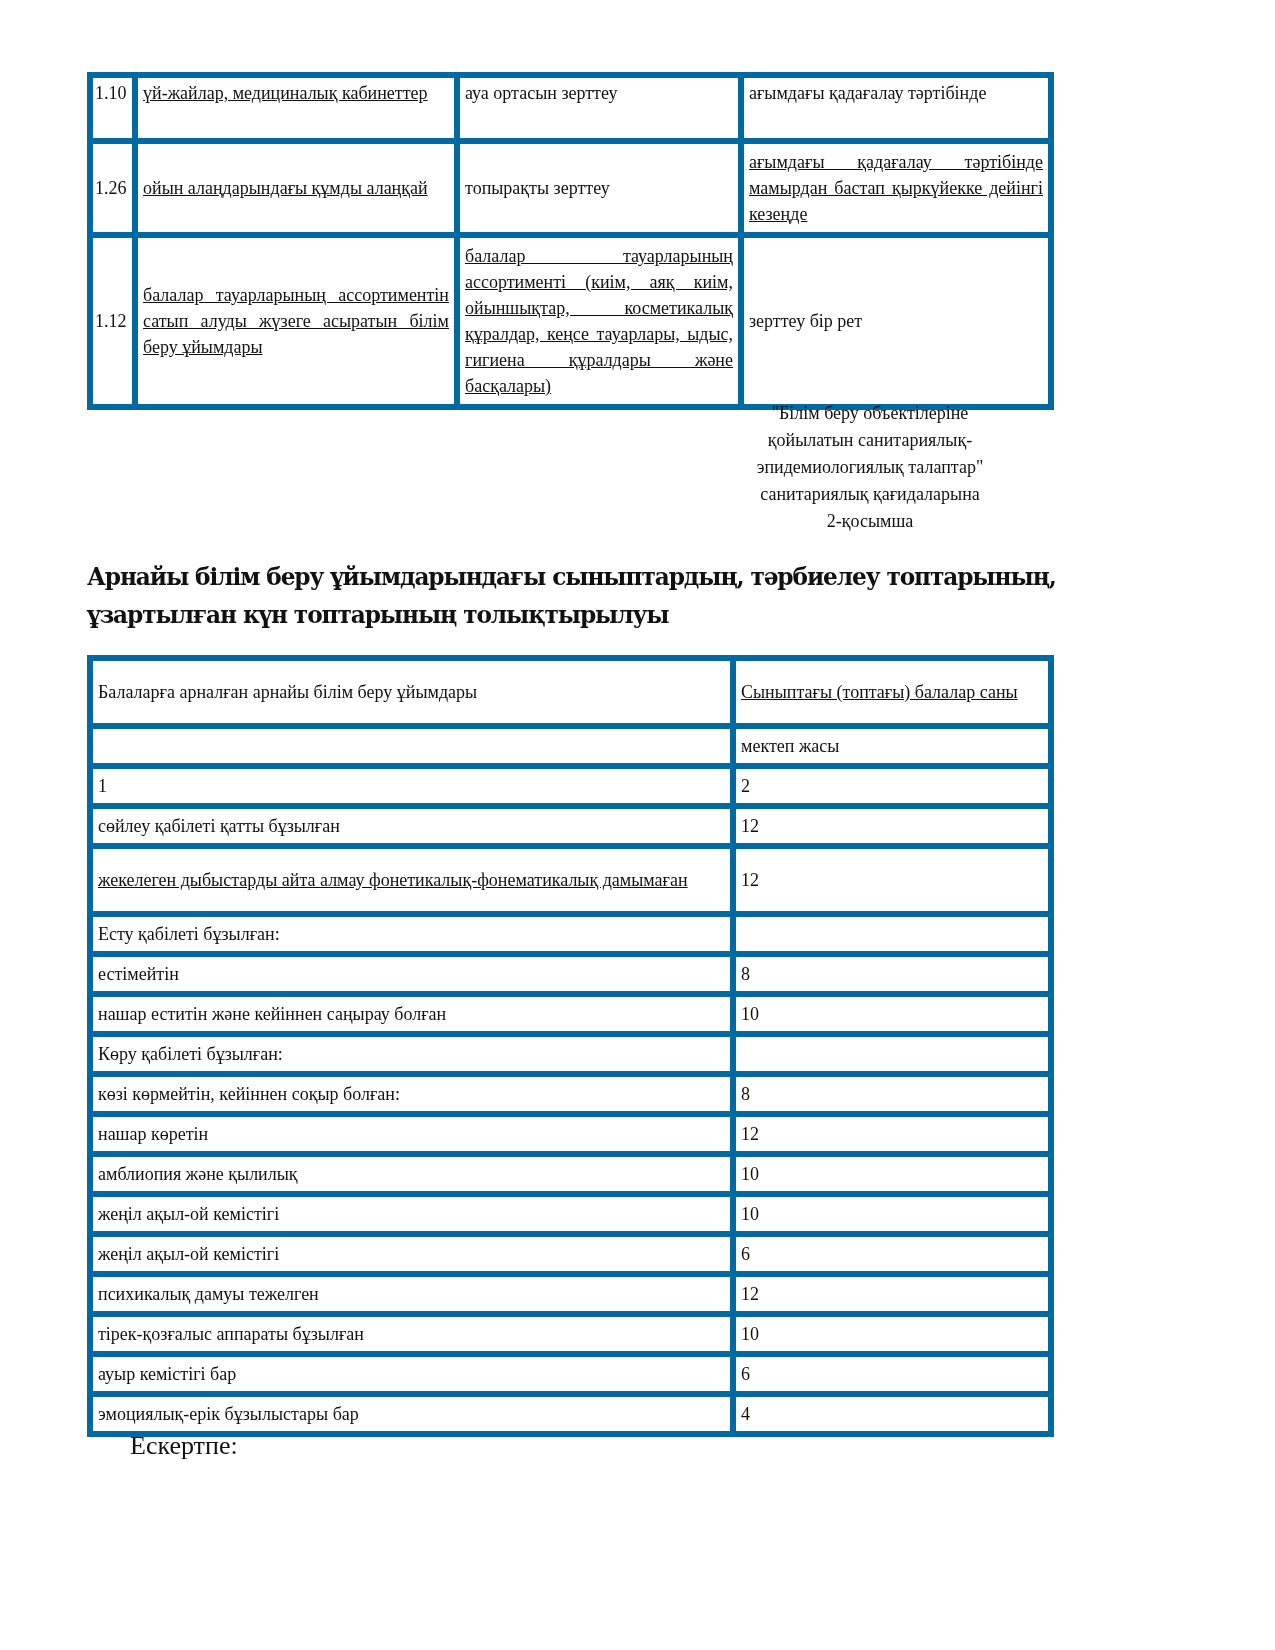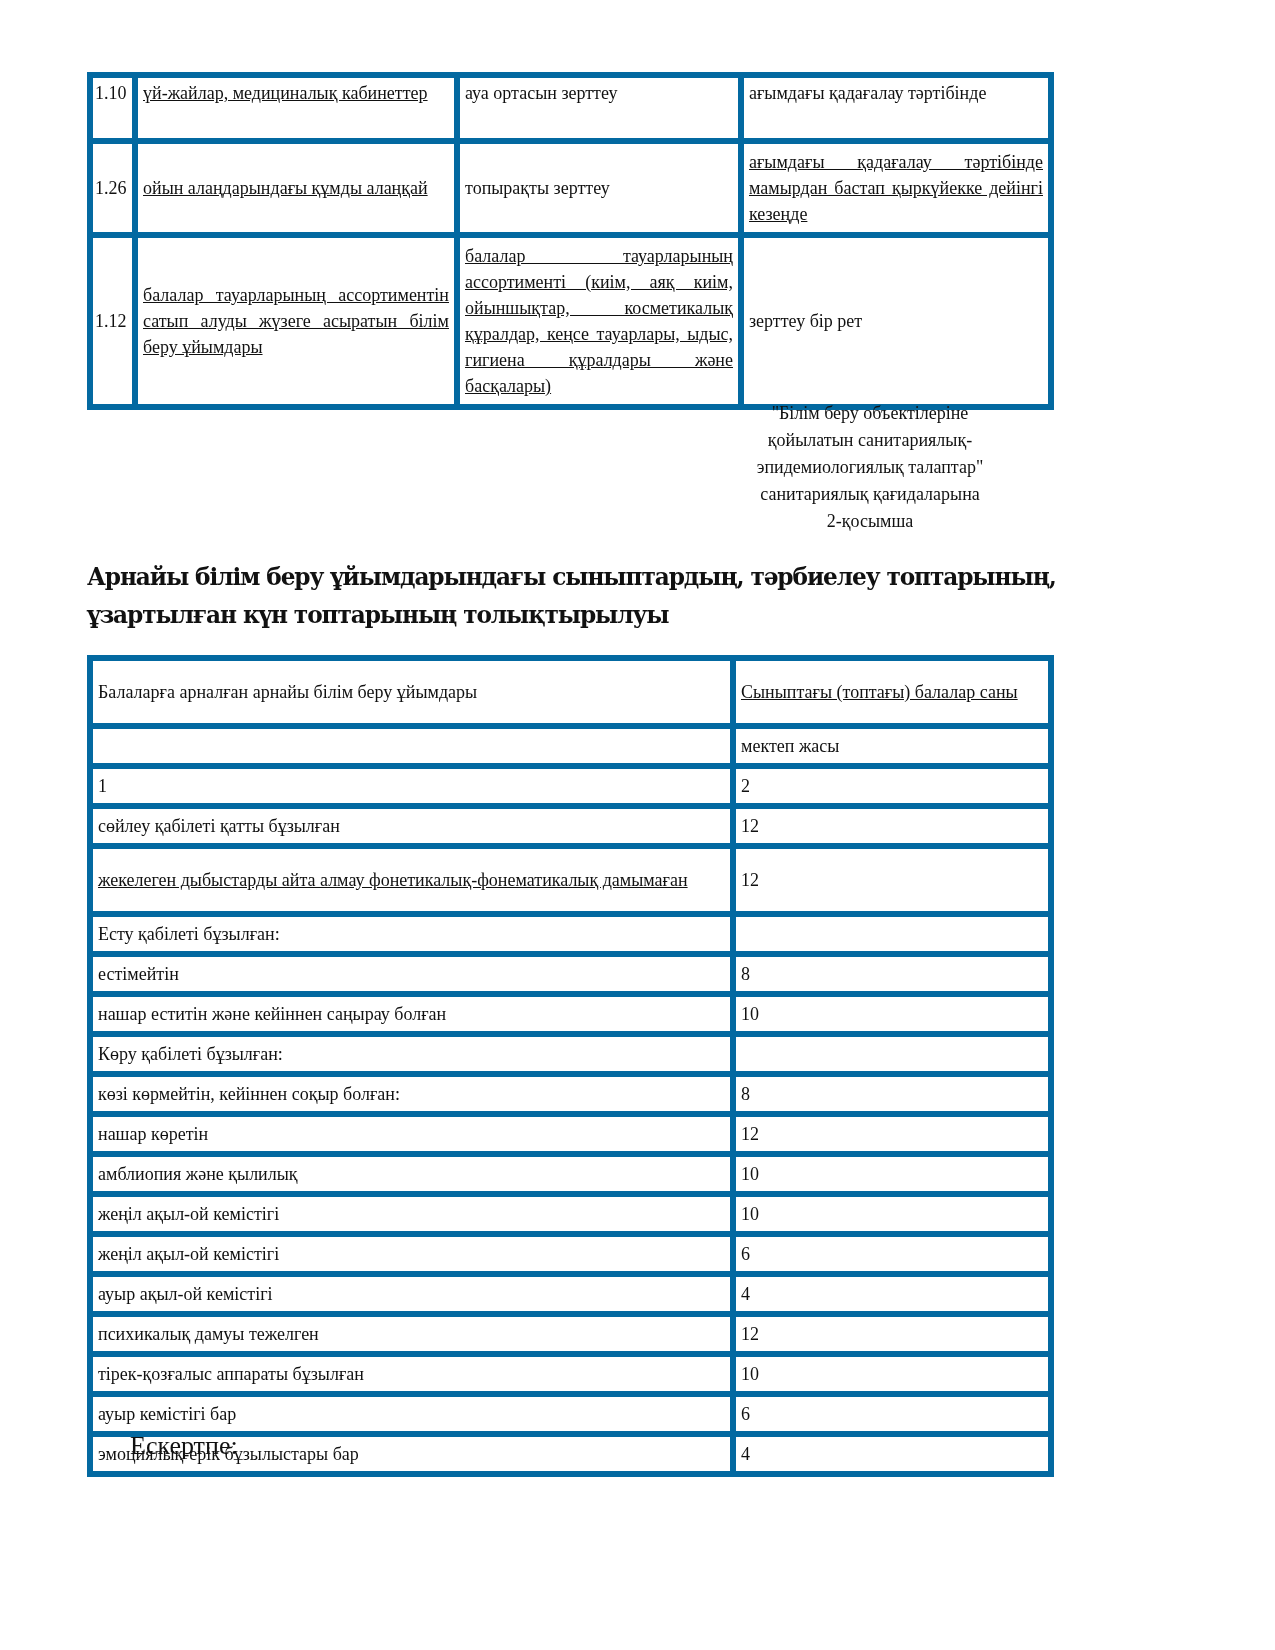--- a/index.html
+++ b/index.html
@@ -141,24 +141,20 @@
       </tr>
       <tr>
         <td>жеңіл ақыл-ой кемістігі</td>
         <td>10</td>
       </tr>
       <tr>
         <td>жеңіл ақыл-ой кемістігі</td>
         <td>6</td>
       </tr>
       <tr>
-        <td>ауыр ақыл-ой кемістігі</td>
-        <td>4</td>
-      </tr>
-      <tr>
         <td>психикалық дамуы тежелген</td>
         <td>12</td>
       </tr>
       <tr>
         <td>тірек-қозғалыс аппараты бұзылған</td>
         <td>10</td>
       </tr>
       <tr>
         <td>ауыр кемістігі бар</td>
         <td>6</td>

